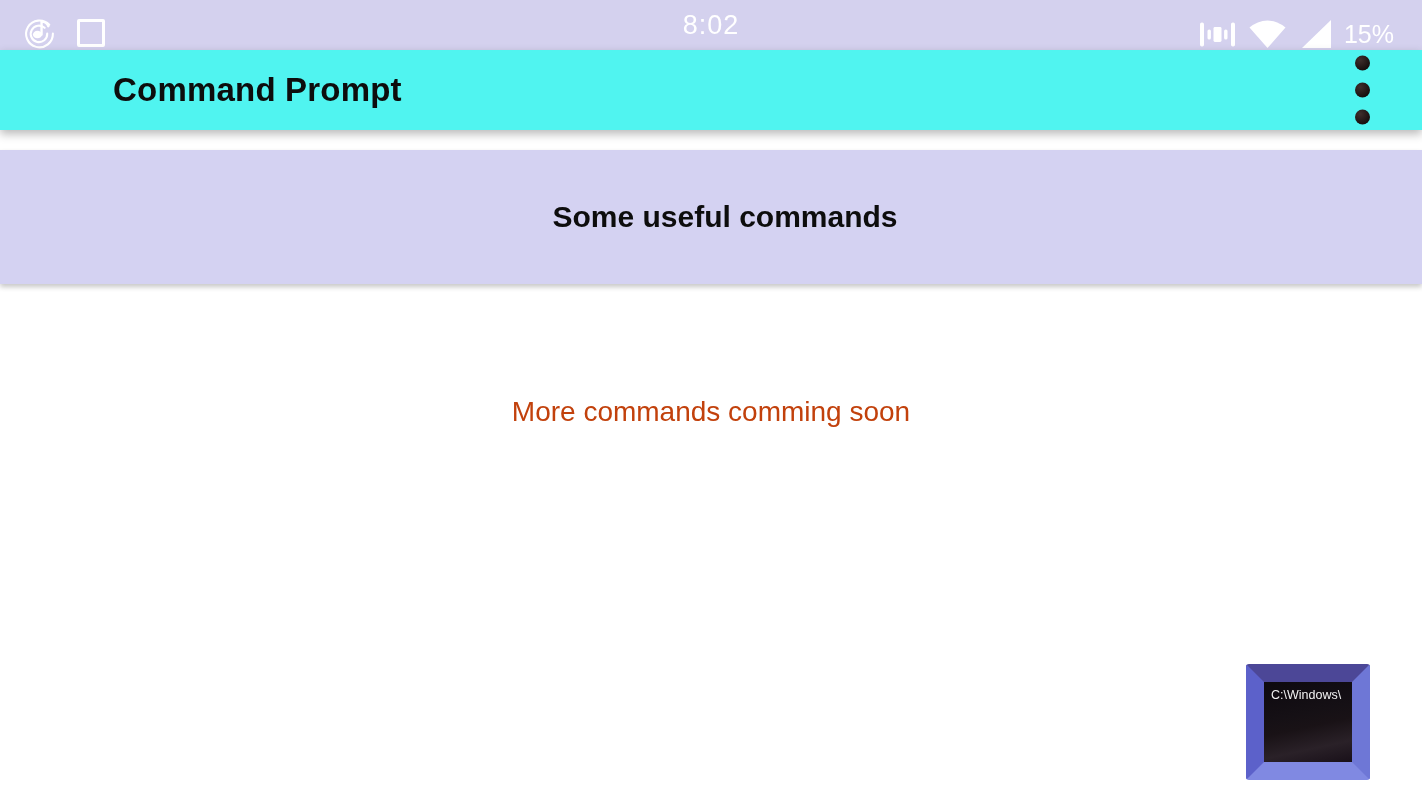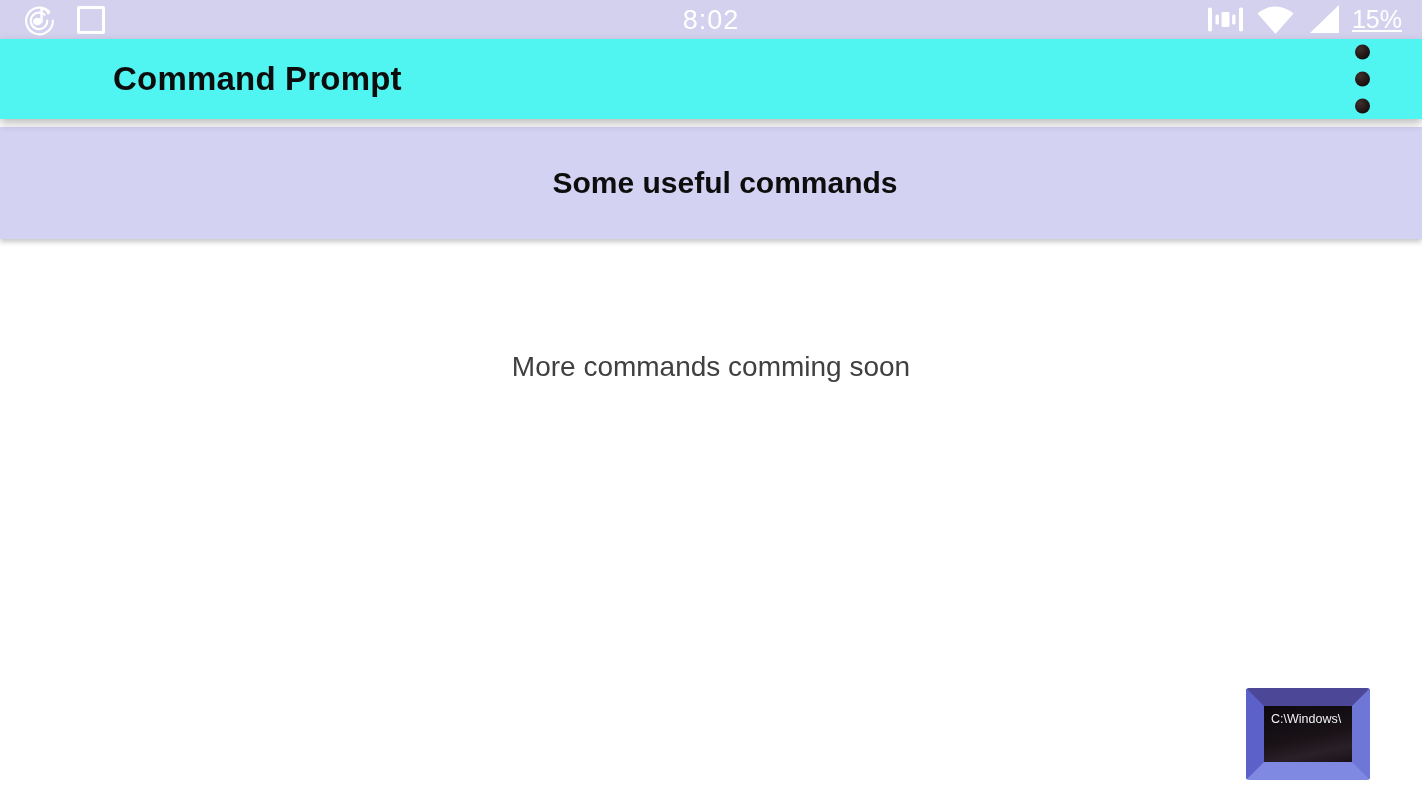--- a/index.html
+++ b/index.html
@@ -6,27 +6,26 @@
   html, body { width: 1422px; height: 800px; }
   body {
     font-family: "Liberation Sans", sans-serif;
     background: #ffffff;
     position: relative;
     overflow: hidden;
   }
 
   
   .status-bar {
-    height: 39px;
+    height: 50px;
     background: #d4d1ee;
     display: flex;
-    align-items: center;
+    align-items: flex-end;
     position: relative;
     color: #ffffff;
-    text-decoration: underline;
   }
   .sb-left {
     display: flex;
     align-items: center;
     gap: 20px;
     margin-left: 22px;
   }
   .sb-time {
     position: absolute;
     left: 50%;
@@ -35,21 +34,21 @@
     font-size: 27px;
     font-weight: 400;
     color: #ffffff;
     letter-spacing: 1px;
   }
   .sb-right {
     margin-left: auto;
     display: flex;
     align-items: center;
     gap: 11px;
-    margin-right: 20px;
+    margin-right: 28px;
   }
   .sb-battery {
     font-size: 25px;
     color: #ffffff;
   }
   .square-icon {
     width: 28px;
     height: 28px;
     border: 3.5px solid #ffffff;
     border-radius: 2px;
@@ -97,39 +96,39 @@
     align-items: center;
     justify-content: center;
     font-size: 30px;
     font-weight: bold;
     color: #0d0d0d;
     box-shadow: 0 3px 5px rgba(0,0,0,0.22);
     cursor: pointer;
     position: relative;
     z-index: 1;
   }
-  .menu-item-0 { height: 112px; margin-top: 8px; padding-left: 28px; }
+  .menu-item-0 { height: 134px; margin-top: 20px; padding-left: 28px; }
   .menu-item-1 { height: 110px; margin-top: 23px; }
 
   
   .coming-soon {
     margin-top: 112px;
     text-align: center;
     font-size: 28px;
     font-weight: 400;
-    color: #404040;
+    color: #c2410c;
   }
 
   
   .app-icon {
     position: absolute;
     right: 52px;
     bottom: 20px;
     width: 124px;
-    height: 92px;
+    height: 116px;
     border-radius: 3px;
   }
   .icon-frame {
     position: absolute;
     inset: 0;
     border: 18px solid;
     border-color: #4c4797 #6e77d6 #8089e2 #5c61ca;
     border-radius: 3px;
     background: linear-gradient(168deg, #0d090f 0%, #17101516 40%, #191216 55%, #2a2128 78%, #191019 100%);
     background-color: #151015;

